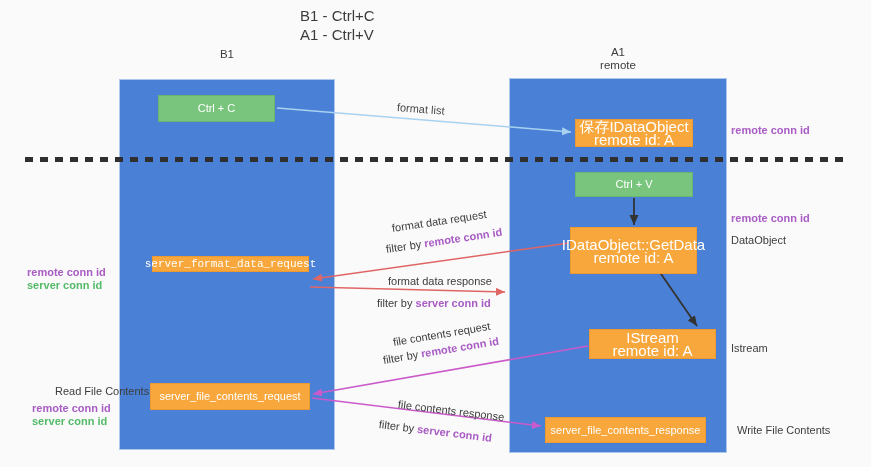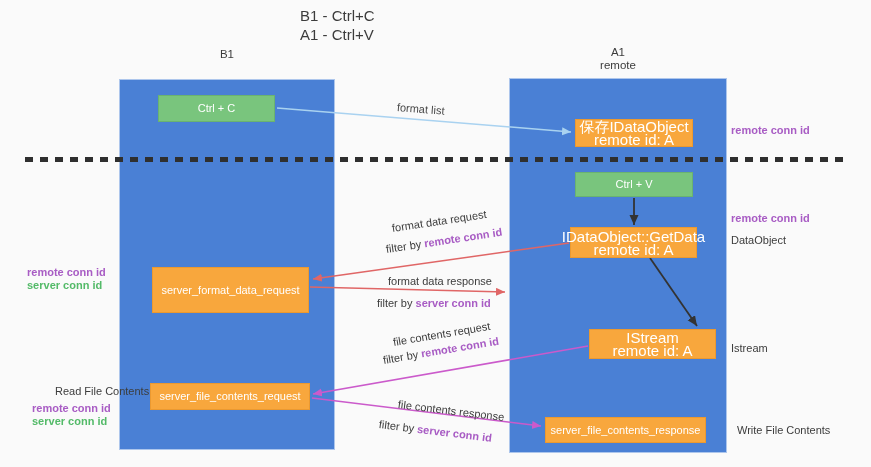--- a/index.html
+++ b/index.html
@@ -84,25 +84,25 @@
   <div class="box green" style="left:158px;top:95px;width:117px;height:27px;">
     <div>Ctrl + C</div>
   </div>
   <div class="box orange" style="left:575px;top:119px;width:118px;height:28px;">
     <div class="l2">保存IDataObject</div>
     <div class="l2">remote id: A</div>
   </div>
   <div class="box green" style="left:575px;top:172px;width:118px;height:25px;">
     <div>Ctrl + V</div>
   </div>
-  <div class="box orange" style="left:570px;top:227px;width:127px;height:31px;">
+  <div class="box orange" style="left:570px;top:227px;width:127px;height:47px;">
     <div class="l2">IDataObject::GetData</div>
     <div class="l2">remote id: A</div>
   </div>
-  <div class="box orange" style="left:152px;top:267px;width:157px;height:46px;">
+  <div class="box orange" style="left:152px;top:256px;width:157px;height:16px;font-family:Liberation Mono, monospace;">
     <div>server_format_data_request</div>
   </div>
   <div class="box orange" style="left:589px;top:329px;width:127px;height:30px;">
     <div class="l2">IStream</div>
     <div class="l2">remote id: A</div>
   </div>
   <div class="box orange" style="left:150px;top:383px;width:160px;height:27px;">
     <div>server_file_contents_request</div>
   </div>
   <div class="box orange" style="left:545px;top:417px;width:161px;height:26px;">

